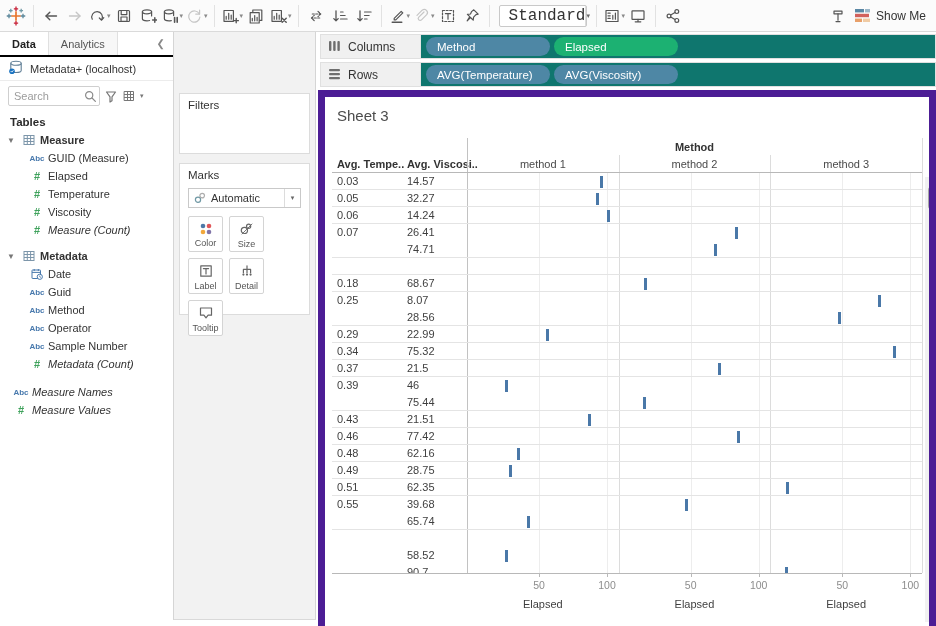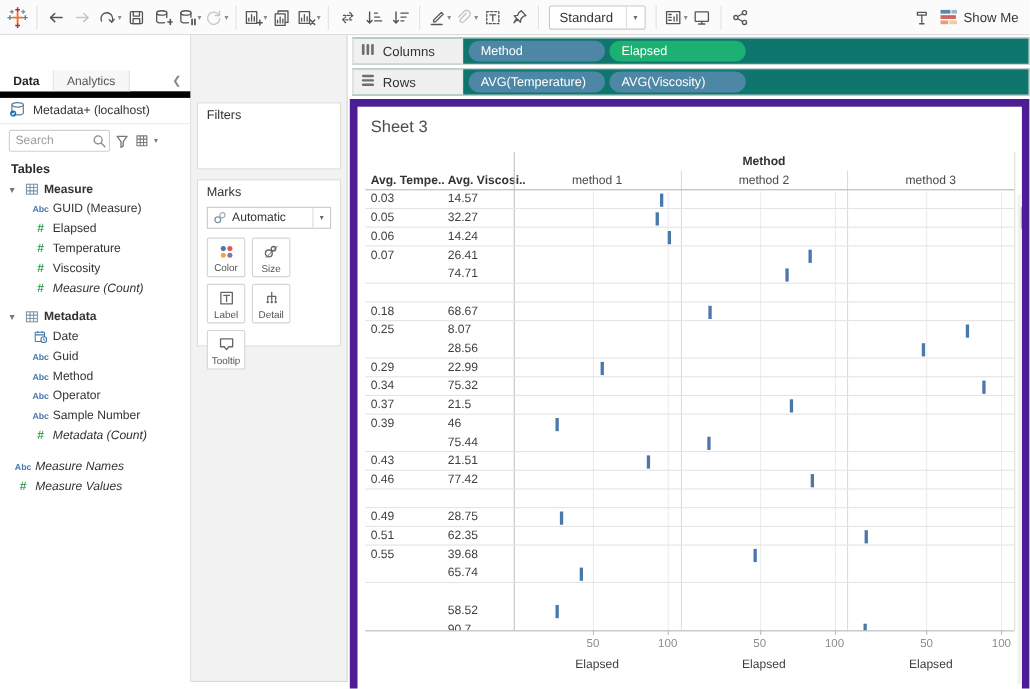--- a/index.html
+++ b/index.html
@@ -10,31 +10,31 @@
   
   .toolbar { position:absolute; left:0; top:0; width:936px; height:32px; background:#fbfbfb;
              border-bottom:1px solid #dadada; display:flex; align-items:center; padding-left:4px; }
   .tbtn { display:flex; align-items:center; justify-content:center; height:26px; min-width:24px;
           color:#555; cursor:pointer; padding:0 1px; }
   .tbtn.disabled { color:#c6c6c6; }
   .tbtn .caret { font-size:7px; color:#8a8a8a; margin-left:1px; }
   .tsep { width:1px; height:22px; background:#e2e2e2; margin:0 5px; }
   .fit-select { display:flex; align-items:center; height:22px; width:88px; background:#fff;
                 border:1px solid #c9c9c9; border-radius:2px; margin:0 4px; cursor:pointer; }
-  .fit-select .fit-label { flex:1; padding-left:9px; font-size:12px; color:#333; }
+  .fit-select .fit-label { flex:1; padding-left:9px; font-size:16px; color:#333;font-family:Liberation Mono, monospace; }
   .fit-select .fit-caret { width:17px; height:100%; border-left:1px solid #dcdcdc; display:flex;
                            align-items:center; justify-content:center; font-size:7px; color:#666; }
   .show-me { display:flex; align-items:center; gap:5px; margin:0 10px 0 4px; cursor:pointer; }
   .show-me .sm-label { font-size:12px; color:#333; }
   .toolbar .spring { flex:1; }
 
   
   .sidebar { position:absolute; left:0; top:32px; width:174px; height:588px; background:#fff;
              border-right:1px solid #d5d5d5; }
-  .side-tabs { display:flex; height:25px; border-bottom:6px solid #000000; align-items:stretch;margin-top:32px; }
+  .side-tabs { display:flex; height:25px; border-bottom:2px solid #000000; align-items:stretch; }
   .tab { display:flex; align-items:center; padding:0 12px; cursor:pointer; }
   .tab.active { font-weight:bold; color:#222; background:#fff; border-right:1px solid #e0e0e0; }
   .tab.inactive { color:#555; background:#f7f7f7; border-right:1px solid #e0e0e0; }
   .collapse { margin-left:auto; display:flex; align-items:center; padding:0 8px; color:#888; cursor:pointer; font-size:10px; }
   .datasource { display:flex; align-items:center; gap:6px; height:24px; padding-left:8px;
                 border-bottom:1px solid #ececec; cursor:pointer; }
   .search-row { display:flex; align-items:center; padding:5px 6px 4px 8px; gap:4px; }
   .search-box { position:relative; width:92px; }
   .search-box input { width:92px; height:20px; border:1px solid #cfcfcf; border-radius:2px;
                       font-family:inherit; font-size:11px; color:#444; padding:0 18px 0 5px; outline:none; }
@@ -699,20 +699,25 @@
           <div class="cell" style="left: 75px;">21.51</div>
           <div class="mark-tick" style="left: 255.82px; top: 2.5px; background: rgb(74, 120, 168);"></div>
         </div>
         <div class="group-border" style="top: 254px;"></div>
         <div class="crow" style="top: 255px;">
           <div class="cell" style="left: 5px;">0.46</div>
           <div class="cell" style="left: 75px;">77.42</div>
           <div class="mark-tick" style="left: 404.77px; top: 2.5px; background: rgb(74, 120, 168);"></div>
         </div>
         <div class="group-border" style="top: 271px;"></div>
+        <div class="crow" style="top: 272px;">
+          <div class="cell" style="left: 5px;">0.48</div>
+          <div class="cell" style="left: 75px;">62.16</div>
+          <div class="mark-tick" style="left: 185.1px; top: 2.5px; background: rgb(74, 120, 168);"></div>
+        </div>
         <div class="group-border" style="top: 288px;"></div>
         <div class="crow" style="top: 289px;">
           <div class="cell" style="left: 5px;">0.49</div>
           <div class="cell" style="left: 75px;">28.75</div>
           <div class="mark-tick" style="left: 176.94px; top: 2.5px; background: rgb(74, 120, 168);"></div>
         </div>
         <div class="group-border" style="top: 305px;"></div>
         <div class="crow" style="top: 306px;">
           <div class="cell" style="left: 5px;">0.51</div>
           <div class="cell" style="left: 75px;">62.35</div>

